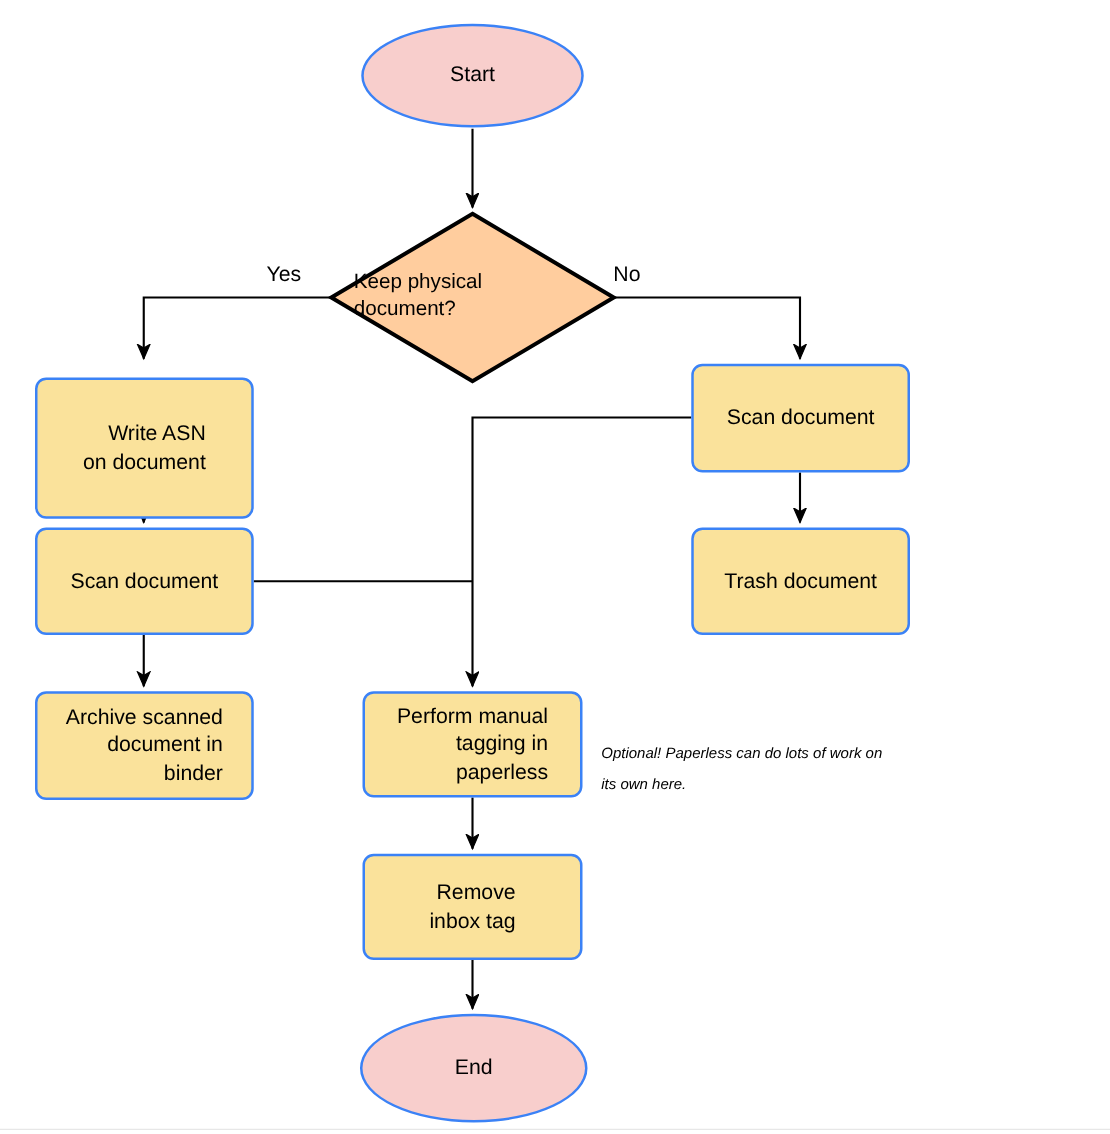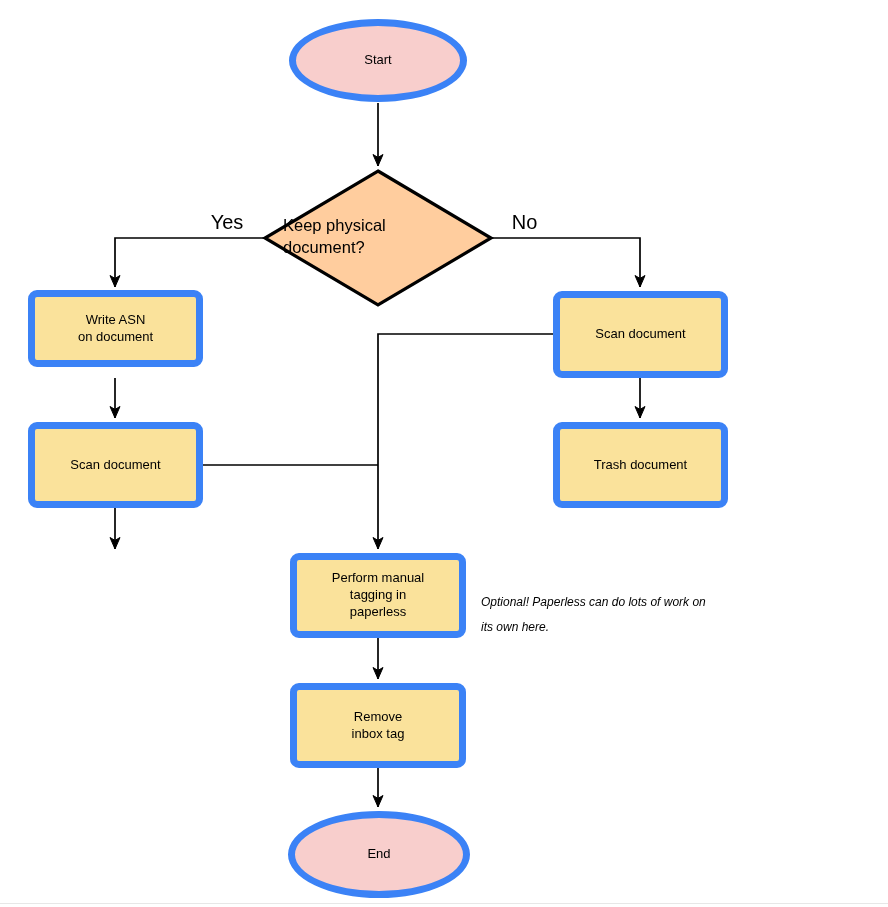--- a/index.html
+++ b/index.html
@@ -4,53 +4,53 @@
 <style>
   html,body{margin:0;padding:0;background:#ffffff;}
   .canvas{
     position:relative;width:888px;height:907px;background:#ffffff;
     font-family:"Liberation Sans", sans-serif;color:#000;overflow:hidden;
   }
   .wires{position:absolute;left:0;top:0;width:888px;height:907px;}
   .edge{fill:none;stroke:#000;stroke-width:1.7px;}
   .diamond{fill:#FFCD9E;stroke:#000;stroke-width:3.2px;}
   .node{
-    position:absolute;box-sizing:border-box;border:7px solid #3b82f6;
-    display:flex;align-items:center;justify-content:center;text-align:center;
-    font-size:13px;line-height:1.3;
+    position:absolute;box-sizing:border-box;border:2px solid #3b82f6;
+    display:flex;align-items:center;justify-content:center;text-align:right;
+    font-size:17px;line-height:1.3;
   }
   .rect{background:#FAE29B;border-radius:9px;}
   .terminal{background:#F8CECC;border-radius:50%;}
   .label{white-space:pre-line;}
   .floating{
-    position:absolute;text-align:center;font-size:20px;line-height:1.2;
+    position:absolute;text-align:center;font-size:17px;line-height:1.2;
   }
   .diamond-label{
     position:absolute;left:283px;top:214px;width:190px;text-align:left;
     font-size:16.5px;line-height:1.35;white-space:pre-line;
   }
   .note{
     position:absolute;left:481px;top:590px;width:404px;
     font-size:12px;font-style:italic;line-height:25px;white-space:pre-line;
   }
   .bottom-hairline{
     position:absolute;left:0;top:903px;width:888px;height:1px;background:#e7e7e7;
   }
   
   #n-start{left:289px;top:19px;width:178px;height:83px;}
-  #n-write-asn{left:28px;top:290px;width:175px;height:77px;}
+  #n-write-asn{left:28px;top:302px;width:175px;height:113px;}
   #n-scan-left{left:28px;top:422px;width:175px;height:86px;}
   #n-archive{left:28px;top:553px;width:175px;height:87px;}
   #n-scan-right{left:553px;top:291px;width:175px;height:87px;}
   #n-trash{left:553px;top:422px;width:175px;height:86px;}
   #n-tagging{left:290px;top:553px;width:176px;height:85px;}
   #n-remove-inbox{left:290px;top:683px;width:176px;height:85px;}
   #n-end{left:288px;top:811px;width:182px;height:87px;}
   #lbl-yes{left:198px;top:210px;width:58px;}
-  #lbl-no{left:497px;top:210px;width:55px;}
+  #lbl-no{left:474px;top:210px;width:55px;}
 </style>
 </head>
 <body>
 
 <div class="canvas">
 
   <svg class="wires" viewBox="0 0 888 907" xmlns="http://www.w3.org/2000/svg">
     <defs>
       <marker id="arr" markerUnits="userSpaceOnUse" markerWidth="14" markerHeight="12" refX="12" refY="5.5" orient="auto">
         <path d="M0.5,0.5 L12,5.5 L0.5,10.5 L3.4,5.5 Z" fill="#000" stroke="#000" stroke-width="1"></path>
@@ -83,20 +83,25 @@
 
   <div id="n-write-asn" class="node rect">
     <span class="label">Write ASN
 on document</span>
   </div>
 
   <div id="n-scan-left" class="node rect">
     <span class="label">Scan document</span>
   </div>
 
+  <div id="n-archive" class="node rect">
+    <span class="label">Archive scanned
+document in
+binder</span>
+  </div>
 
   <div id="n-scan-right" class="node rect">
     <span class="label">Scan document</span>
   </div>
 
   <div id="n-tagging" class="node rect">
     <span class="label">Perform manual
 tagging in
 paperless</span>
   </div>

